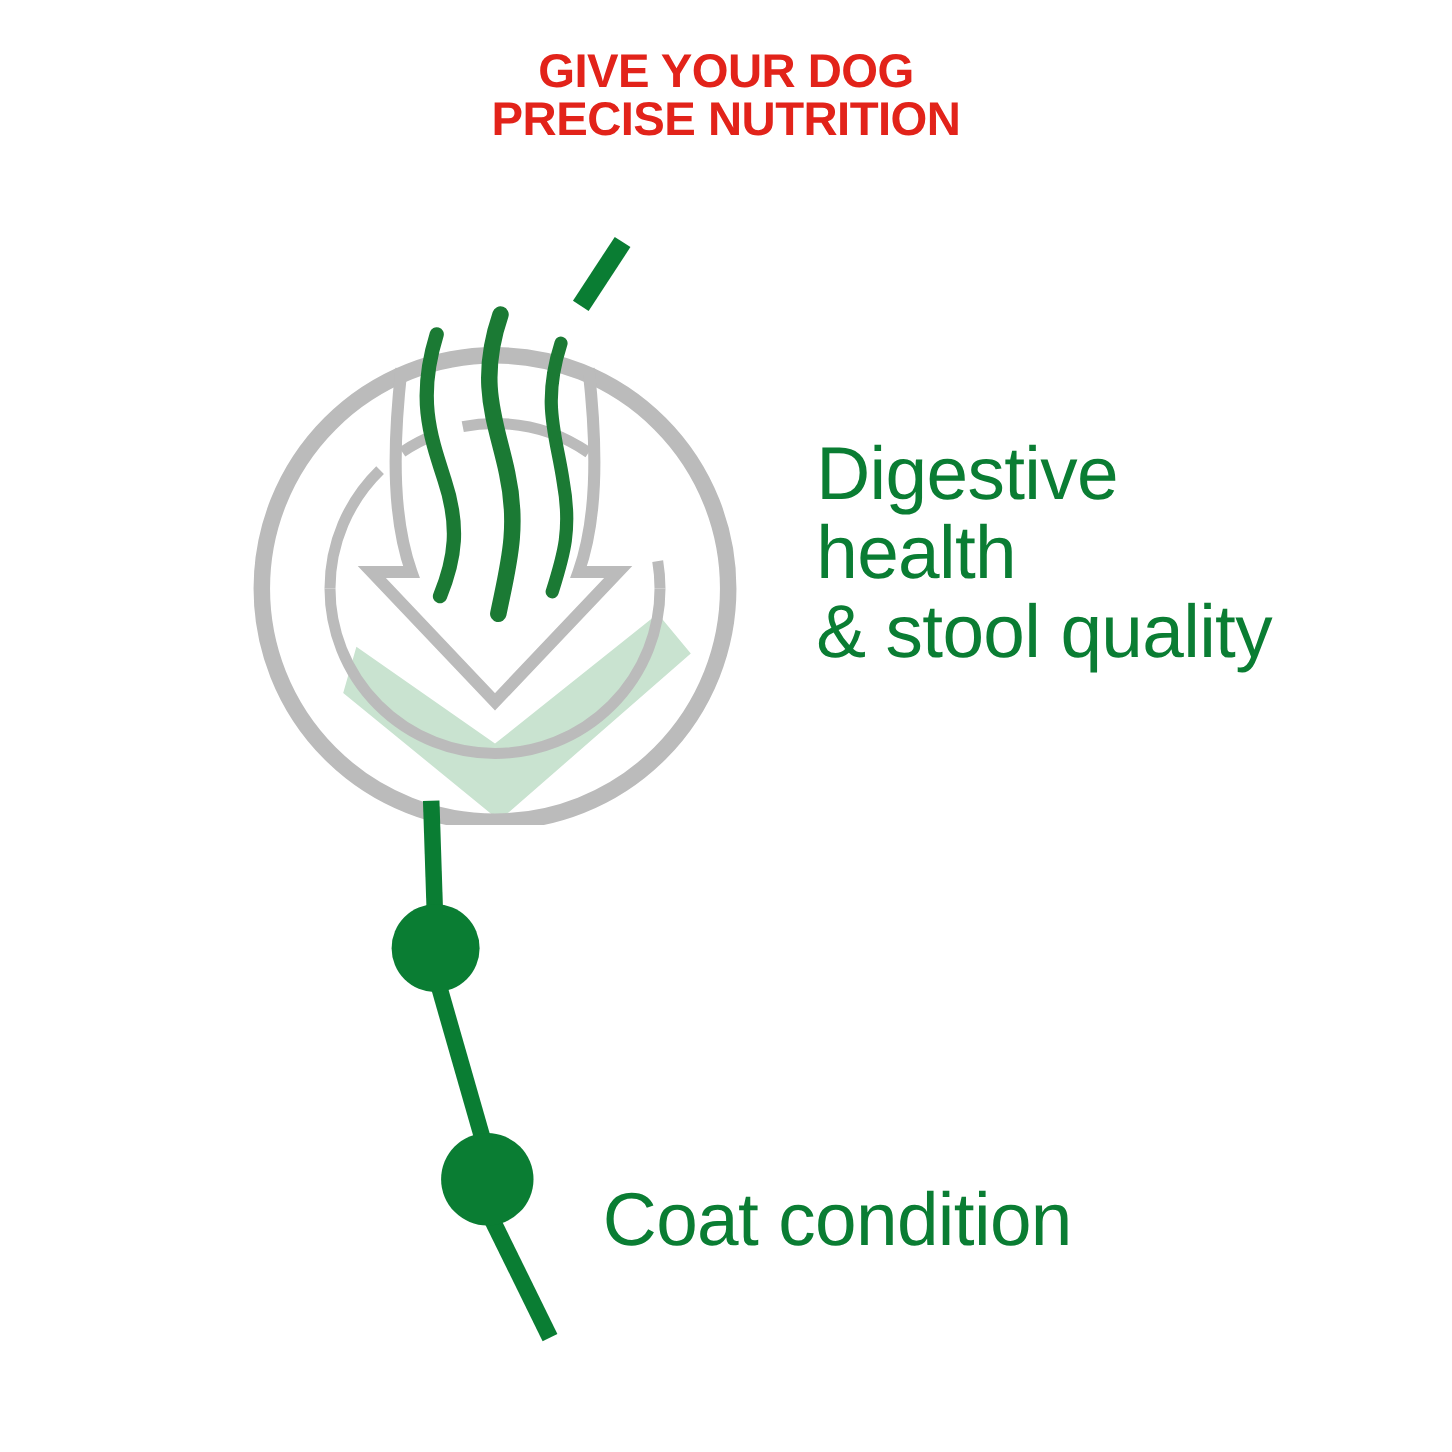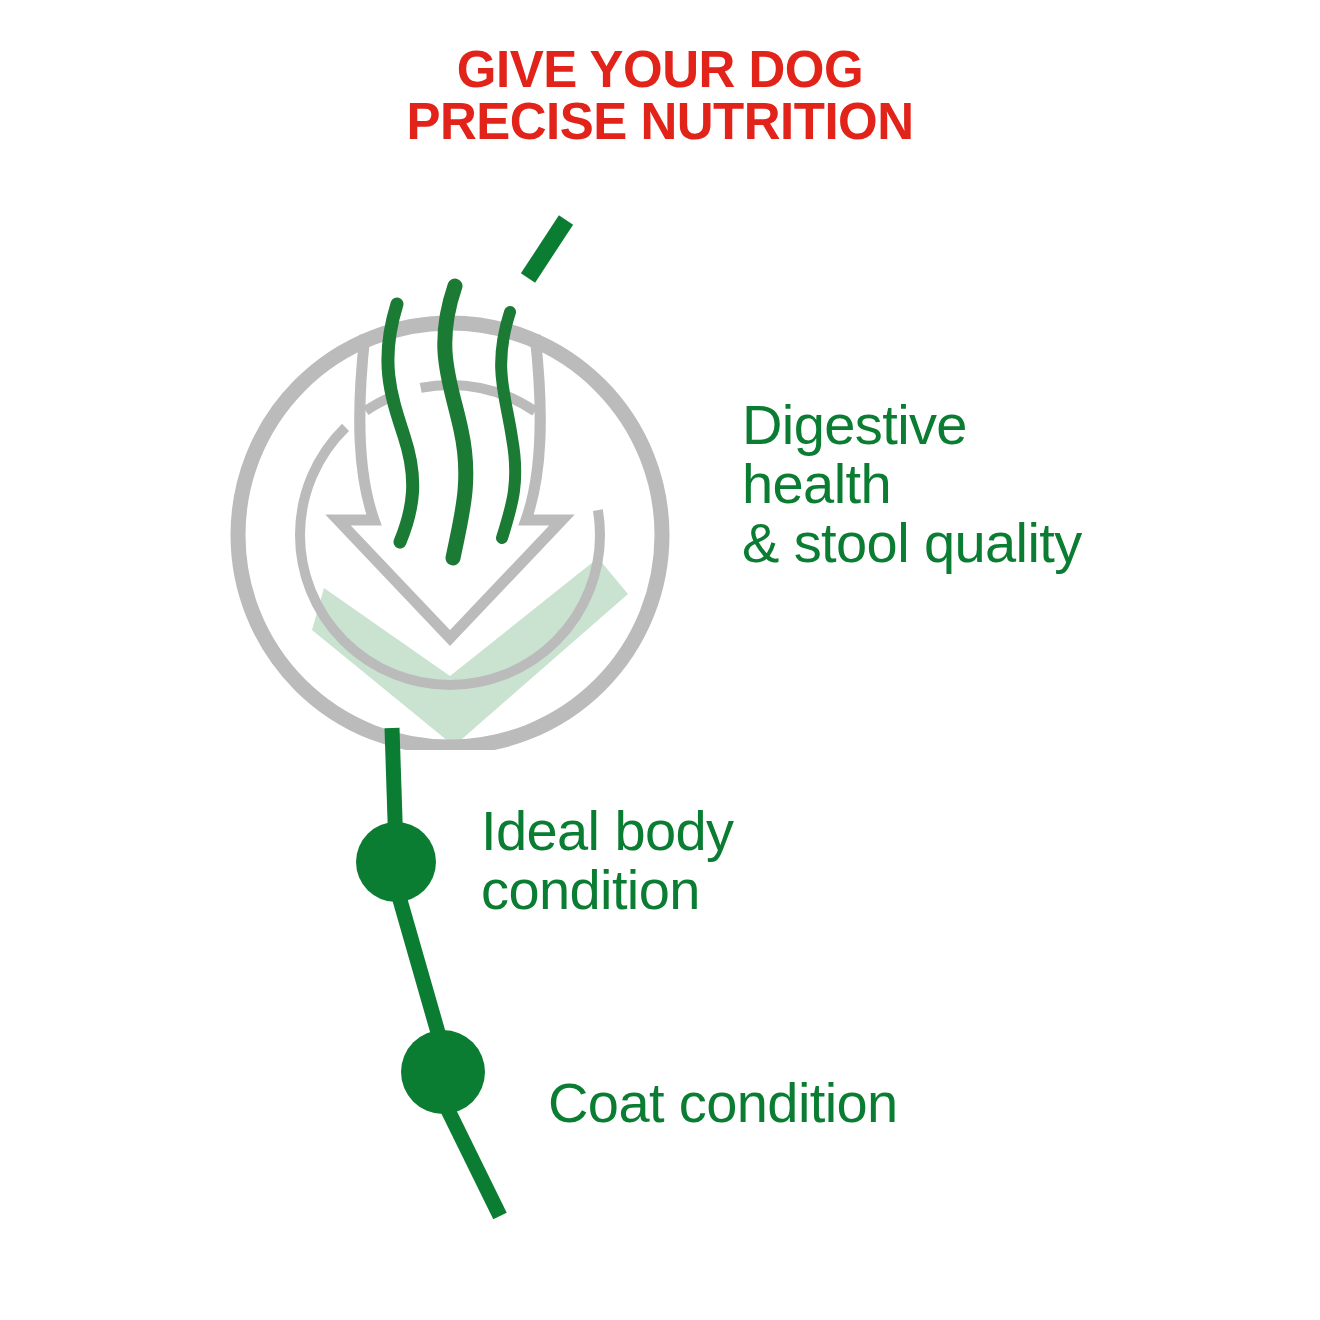--- a/index.html
+++ b/index.html
@@ -20,21 +20,21 @@
 
   
   .headline {
     position: absolute;
     left: 0;
     top: 44px;
     width: 1320px;
     text-align: center;
     color: #E2231A;
     font-weight: bold;
-    font-size: 51px;
+    font-size: 43px;
     line-height: 1.02;
     letter-spacing: -0.5px;
     font-family: "Liberation Sans", sans-serif;
   }
   .headline .l2 { display: block; }
 
   
   .icon-wrap {
     position: absolute;
     left: 228px;
@@ -51,21 +51,21 @@
     top: 700px;
     width: 260px;
     height: 520px;
   }
 
   
   .benefit {
     position: absolute;
     color: #0A7D33;
     font-weight: normal;
-    font-size: 56px;
+    font-size: 68px;
     line-height: 1.05;
     font-family: "Liberation Sans", sans-serif;
     white-space: pre-line;
     letter-spacing: -0.6px;
   }
   .benefit-0 { left: 742px; top: 396px; width: 540px; }
   .benefit-1 { left: 481px; top: 802px; width: 470px; }
   .benefit-2 { left: 548px; top: 1030px; width: 570px; margin-top: 44px; }
 
   
@@ -128,22 +128,20 @@
       <path d="M 113 400 L 170 516" stroke="#0A7D33" stroke-width="15" fill="none"></path>
       <circle cx="66" cy="162" r="40" fill="#0A7D33"></circle>
       <circle cx="113" cy="372" r="42" fill="#0A7D33"></circle>
     </svg>
   </div>
 
   <div class="benefit benefit-0">Digestive
 health
 &amp; stool quality</div>
 
-  <div class="benefit benefit-1">Ideal body
-condition</div>
 
   <div class="benefit benefit-2">Coat condition</div>
 
   <div class="footer">
     
     
 
     
   </div>
 

